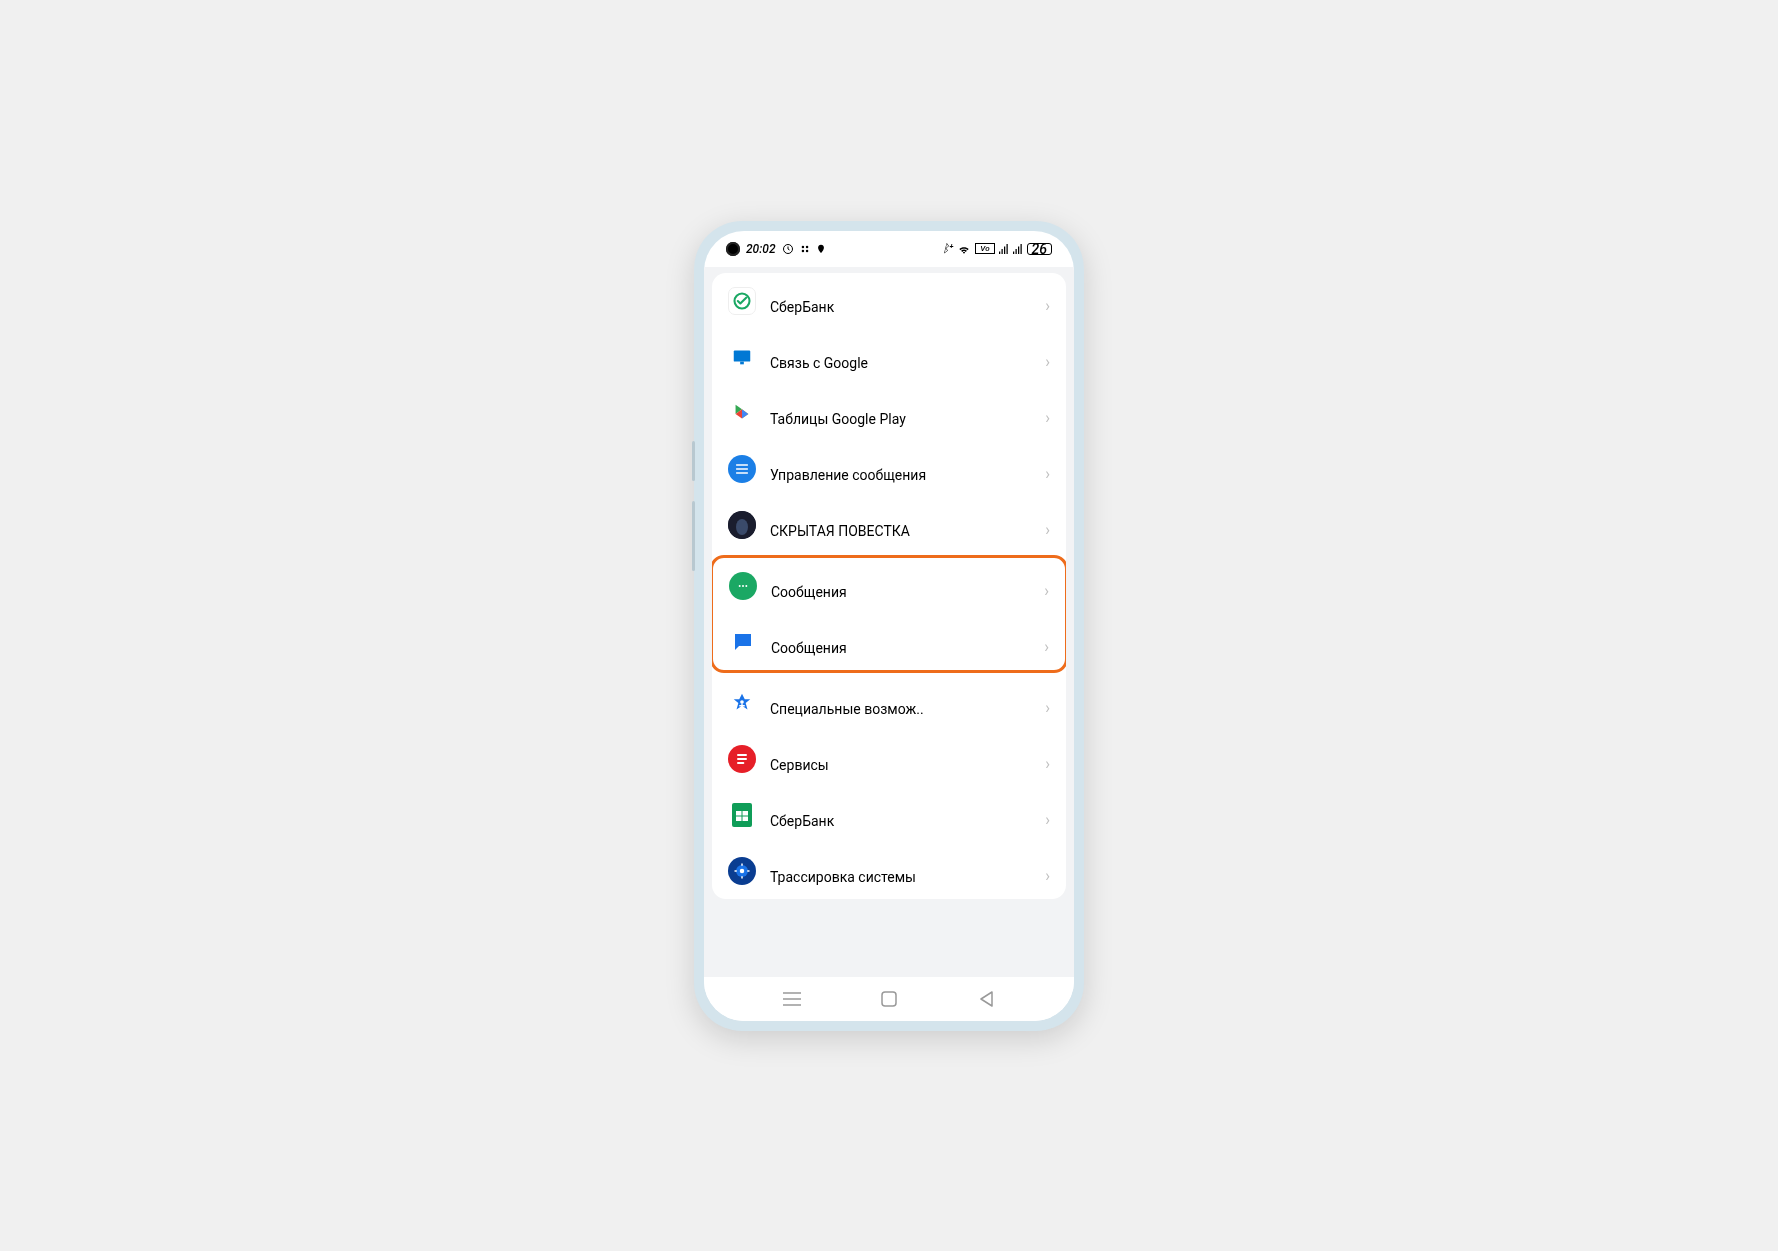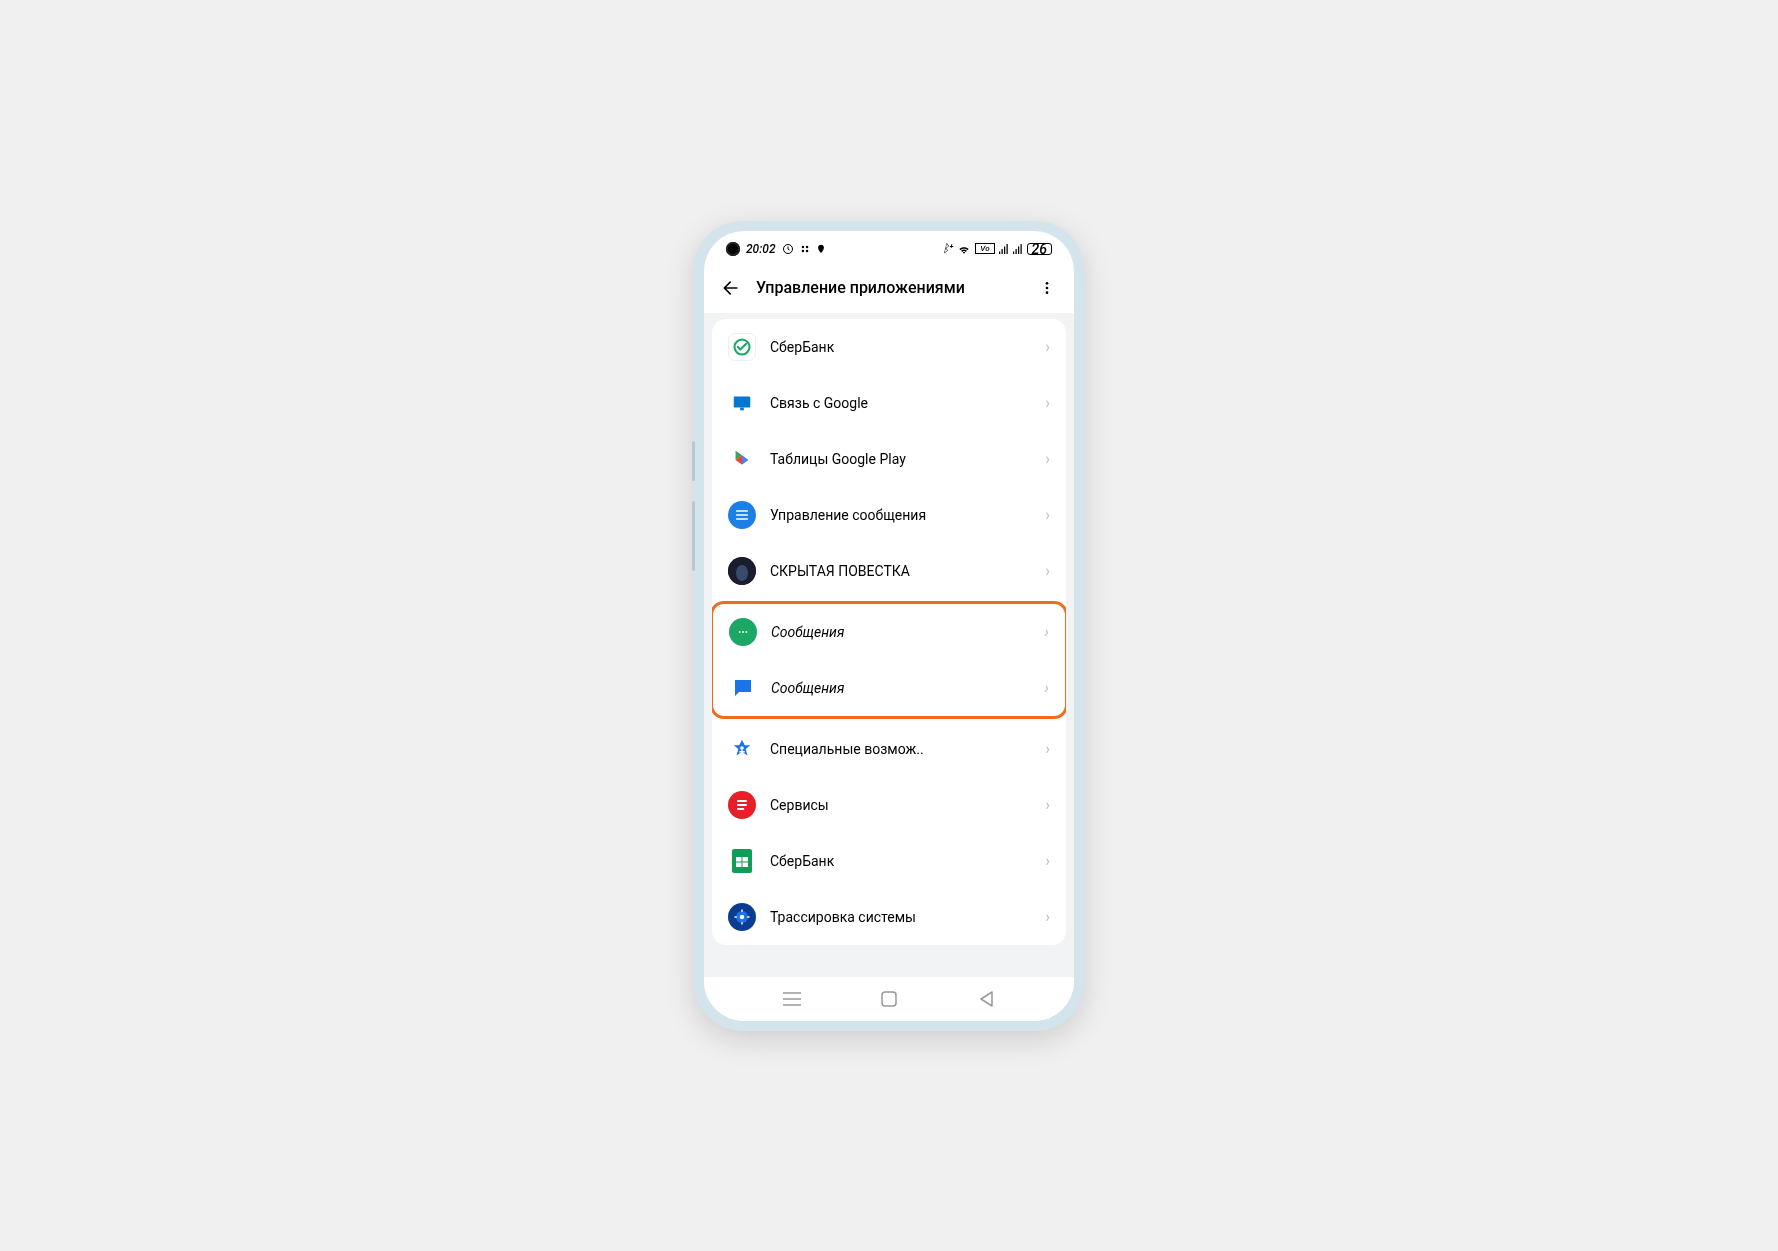--- a/index.html
+++ b/index.html
@@ -95,21 +95,21 @@
     background: #f2f3f5;
     padding: 6px 8px;
   }
   .list-card {
     background: #fff;
     border-radius: 14px;
     overflow: hidden;
   }
   .app-row {
     display: flex;
-    align-items: center;
+    align-items: flex-end;
     padding: 14px 16px;
     gap: 14px;
     cursor: pointer;
   }
   .app-icon {
     width: 28px; height: 28px;
     border-radius: 7px;
     display: flex; align-items: center; justify-content: center;
     flex-shrink: 0;
     font-size: 14px;
@@ -125,21 +125,20 @@
     text-overflow: ellipsis;
   }
   .chevron {
     color: #c0c0c0;
     font-size: 16px;
   }
   .highlight-box {
     border: 3px solid #ee6c1b;
     border-radius: 14px;
     margin: 2px -2px;
-    font-style: italic;
   }
   .nav-bar {
     height: 44px;
     display: flex;
     align-items: center;
     justify-content: space-around;
     background: #fff;
     padding: 0 40px;
   }
   .nav-btn {
@@ -204,35 +203,20 @@
             <rect x="4" y="8" width="2" height="8" fill="#000"></rect>
             <rect x="8" y="4" width="2" height="12" fill="#000"></rect>
             <rect x="12" y="0" width="2" height="16" fill="#000"></rect>
           </svg>
         <span class="battery-box">
             <span>26</span>
           </span>
       </div>
     </div>
 
-    <div class="header-bar">
-      <div class="back-arrow">
-        <svg width="20" height="20" viewBox="0 0 24 24">
-            <path d="M19 12H5m6-7l-7 7 7 7" stroke="#000" stroke-width="2" fill="none" stroke-linecap="round" stroke-linejoin="round"></path>
-          </svg>
-      </div>
-      <div class="header-title">Управление приложениями</div>
-      <div class="more-dots">
-        <svg width="16" height="16" viewBox="0 0 24 24">
-            <circle cx="12" cy="5" r="2" fill="#000"></circle>
-            <circle cx="12" cy="12" r="2" fill="#000"></circle>
-            <circle cx="12" cy="19" r="2" fill="#000"></circle>
-          </svg>
-      </div>
-    </div>
 
     <div class="app-list">
       <div class="list-card">
 
         <div class="app-row">
           <div class="app-icon ic-sber">
             <svg width="20" height="20" viewBox="0 0 24 24">
                 <circle cx="12" cy="12" r="9" fill="none" stroke="#1ba864" stroke-width="2.5"></circle>
                 <path d="M7 12l3 3 7-7" stroke="#1ba864" stroke-width="2.5" fill="none" stroke-linecap="round" stroke-linejoin="round"></path>
               </svg>

